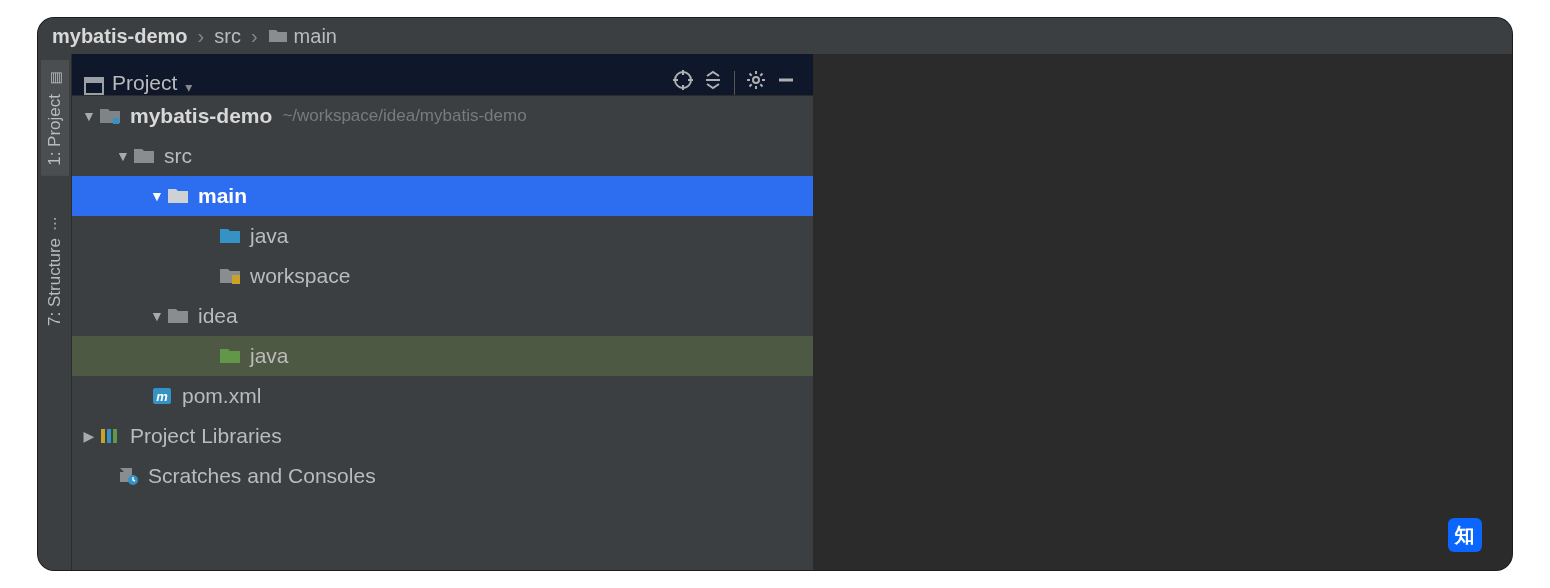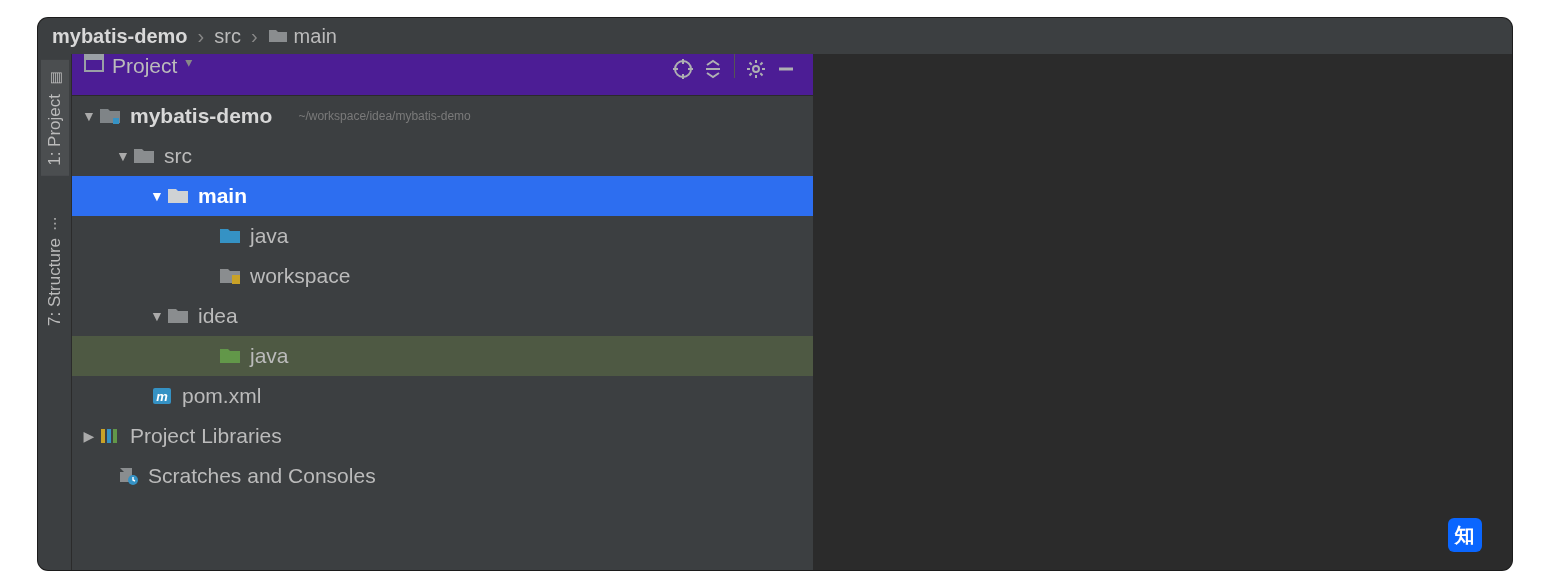--- a/index.html
+++ b/index.html
@@ -1,48 +1,48 @@
 <!DOCTYPE html>
 <html><head>
 <meta charset="utf-8">
 <style>
   * { margin: 0; padding: 0; box-sizing: border-box; }
   html, body { width: 1550px; height: 588px; font-family: "Segoe UI", Arial, sans-serif; background: #fff; }
-  .frame { position: absolute; left: 38px; top: 18px; width: 1474px; height: 552px; background: #2b2b2b; border-radius: 10px; overflow: hidden; box-shadow: 0 0 0 1px #1c1c1c; }
+  .frame { position: absolute; left: 38px; top: 18px; width: 1474px; height: 552px; background: #2b2b2b; border-radius: 16px; overflow: hidden; box-shadow: 0 0 0 1px #1c1c1c; }
   
   .crumb { height: 36px; display: flex; align-items: center; padding: 0 14px; background: #3c3f41; color: #bbbbbb; font-size: 20px; }
   .crumb .bold { color: #d8d8d8; font-weight: 700; }
   .crumb .sep { margin: 0 10px; color: #888; }
   .crumb .fico { display: inline-block; vertical-align: middle; margin-right: 6px; }
   
   .body { display: flex; height: calc(100% - 36px); }
   
   .gutter { width: 34px; background: #3c3f41; display: flex; flex-direction: column; align-items: center; padding-top: 6px; border-right: 1px solid #2b2b2b; }
   .vtab { writing-mode: vertical-rl; transform: rotate(180deg); font-size: 17px; padding: 10px 4px; color: #bbbbbb; cursor: pointer; display: flex; align-items: center; gap: 8px; }
   .vtab.active { background: #4b4e50; }
   .vtab .gico { transform: rotate(90deg); font-size: 14px; }
   
   .panel { width: 742px; background: #3c3f41; display: flex; flex-direction: column; border-right: 1px solid #2b2b2b; }
-  .panel-head { height: 42px; display: flex; align-items: flex-start; padding: 0 12px; background: #4c1d95; border-bottom: 1px solid #2b2b2b; color: #bbbbbb; font-size: 21px; }
+  .panel-head { height: 42px; display: flex; align-items: flex-end; padding: 0 12px; background: #0f172a; border-bottom: 1px solid #2b2b2b; color: #bbbbbb; font-size: 21px; }
   .panel-head .pico { margin-right: 8px; }
   .panel-head .caret { margin-left: 8px; color: #888; font-size: 14px; }
   .panel-head .spacer { flex: 1; }
   .head-btn { width: 30px; height: 30px; display: flex; align-items: center; justify-content: center; color: #aeb0b2; cursor: pointer; }
   .head-sep { width: 1px; height: 24px; background: #555; margin: 0 6px; }
   
   .tree { flex: 1; overflow: auto; font-size: 21px; color: #bbbbbb; }
   .row { height: 40px; display: flex; align-items: center; cursor: pointer; white-space: nowrap; }
   .row.sel { background: #2d6ef0; color: #fff; }
   .row.hl  { background: #4e5943; }
   .arrow { width: 18px; text-align: center; color: #aaa; font-size: 14px; }
   .row.sel .arrow { color: #fff; }
   .ico { width: 24px; height: 20px; margin-right: 8px; display: flex; align-items: center; justify-content: center; }
   .name.bold { font-weight: 700; color: #d8d8d8; }
   .row.sel .name.bold { color: #fff; }
-  .hint { color: #7a7a7a; margin-left: 26px; font-size: 12px; }
+  .hint { color: #7a7a7a; margin-left: 10px; font-size: 17px; }
   
   .editor { flex: 1; background: #2b2b2b; }
   
   .wm { position: absolute; right: 30px; bottom: 18px; color: #e6e6e6; font-size: 34px; letter-spacing: 1px; pointer-events: none; display: flex; align-items: center; gap: 10px; }
   
   svg { display: block; }
 </style>
 </head>
 <body>
 

